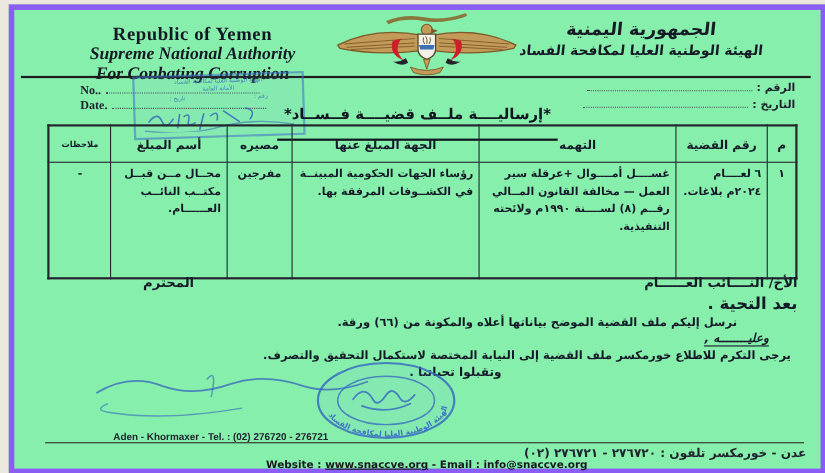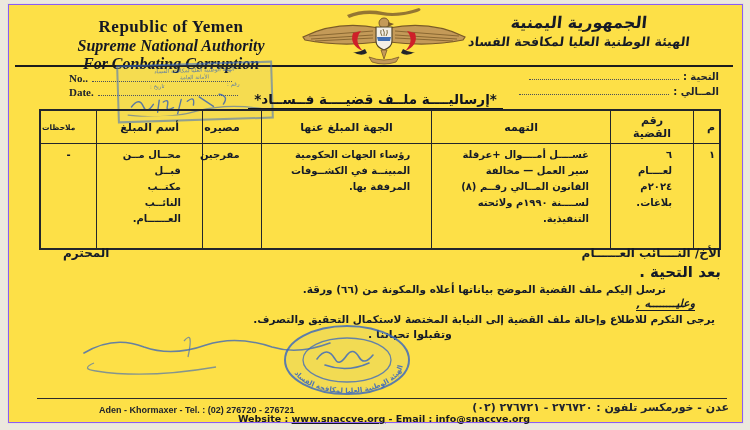--- a/index.html
+++ b/index.html
@@ -1,62 +1,62 @@
 <!DOCTYPE html>
 <html lang="ar"><head>
 <meta charset="utf-8">
 <style>
   html,body{margin:0;padding:0;}
   body{width:750px;height:430px;background:#ece8de;font-family:"DejaVu Sans",sans-serif;overflow:hidden;position:relative;}
-  .doc{position:absolute;left:8px;top:4px;width:733px;height:417px;background:#fde047;border:1px solid #8b5cf6;box-shadow:0 0 0 1px #e6e2d8;}
+  .doc{position:absolute;left:8px;top:4px;width:733px;height:417px;background:#86efac;border:5px solid #8b5cf6;box-shadow:0 0 0 1px #e6e2d8;}
   .abs{position:absolute;}
   
   .hdr-en{left:42px;top:12px;width:240px;text-align:center;color:#141824;}
   .hdr-en .t1{font-family:"Liberation Serif",serif;font-weight:bold;font-size:17px;letter-spacing:.5px;}
   .hdr-en .t2{font-family:"Liberation Serif",serif;font-weight:bold;font-style:italic;font-size:16px;}
   .hdr-ar{left:430px;top:8px;width:280px;text-align:center;color:#161a26;direction:rtl;}
   .hdr-ar .a1{font-size:16px;font-weight:bold;transform:skewX(-6deg);}
   .hdr-ar .a2{font-size:12.5px;font-weight:bold;margin-top:2px;transform:skewX(-6deg);}
   .hdr-rule{left:6px;top:60px;width:718px;border-top:2px solid #1c1c1c;}
   
   .ref-left{left:48px;top:66px;font-family:"Liberation Serif",serif;font-weight:bold;font-size:11px;color:#20242e;line-height:14px;margin-left:12px;}
   .leader{display:inline-block;width:140px;border-bottom:1.5px dotted #4a4f5a;height:9px;margin-left:4px;}
   .ref-right{left:470px;top:64px;width:240px;direction:rtl;font-size:10px;font-weight:bold;color:#20242e;line-height:15px;}
   .leader2{display:inline-block;width:150px;border-bottom:1.5px dotted #4a4f5a;height:8px;margin-right:4px;}
   
   .rstamp{left:108px;top:58px;width:152px;height:52px;border:2px solid rgba(62,110,196,.55);transform:rotate(-1.8deg);direction:rtl;color:rgba(52,100,190,.75);font-size:5.5px;text-align:center;padding-top:2px;line-height:7px;background:rgba(120,170,230,.06);}
   .rstamp .rw{display:flex;justify-content:space-around;margin-top:1px;}
   
   .title{left:0;top:84px;width:733px;text-align:center;}
-  .title span{display:inline-block;direction:rtl;font-size:13.5px;font-weight:bold;color:#10141f;border-bottom:2px solid #10141f;padding:0 6px 1px;letter-spacing:1px;}
+  .title span{display:inline-block;direction:rtl;font-size:13.5px;font-weight:bold;color:#10141f;border-bottom:2px solid #10141f;padding:0 6px 14px;letter-spacing:1px;}
   
   table.main{position:absolute;left:30px;top:104px;width:682px;border-collapse:collapse;direction:rtl;table-layout:fixed;}
-  table.main td,table.main th{border:1.6px solid #23262c;color:#141a28;vertical-align:top;padding:3px 21px;}
+  table.main td,table.main th{border:1.6px solid #23262c;color:#141a28;vertical-align:top;padding:3px 5px;}
   table.main{border:2.5px solid #23262c;}
   th{font-size:11px;font-weight:bold;text-align:center;vertical-align:middle !important;height:26px;}
   th.small{font-size:7.5px;}
   td{font-size:10px;font-weight:bold;line-height:16px;text-align:right;height:98px;}
   td.c{text-align:center;}
   
   .letter{left:30px;top:241px;width:682px;direction:rtl;color:#141a28;}
   .torow{display:flex;justify-content:space-between;font-size:12px;font-weight:bold;}
-  .torow .honor{margin-left:24px;}
+  .torow .honor{margin-left:87px;}
   .greet{font-size:15px;font-weight:bold;margin-top:3px;}
   .b1{font-size:10.5px;font-weight:600;padding-right:55px;margin-top:2px;}
   .so{font-size:11px;font-weight:bold;font-style:italic;padding-right:26px;margin-top:2px;}
   .so span{border-bottom:1.5px solid #141a28;}
   .b2{font-size:10.5px;font-weight:600;padding-right:6px;margin-top:3px;}
   .closing{font-size:11px;font-weight:bold;text-align:center;margin-top:3px;padding-left:60px;}
   
   .sig{left:88px;top:324px;width:250px;text-align:center;direction:rtl;color:#17203a;font-weight:bold;z-index:2;}
   .sig .s1{font-size:11.5px;}
   .sig .s2{font-size:11px;margin-top:1px;}
   
   .f-rule{left:28px;top:393px;width:690px;border-top:1.5px solid #2c2c2c;}
-  .f-en{left:90px;top:400px;font-size:9px;font-weight:bold;color:#20242e;font-family:"Liberation Sans",sans-serif;}
+  .f-en{left:90px;top:383px;font-size:9px;font-weight:bold;color:#20242e;font-family:"Liberation Sans",sans-serif;}
   .f-ar{left:440px;top:396px;width:280px;text-align:right;direction:rtl;font-size:11px;font-weight:bold;color:#20242e;}
   .f-web{left:0;top:408px;width:750px;text-align:center;font-size:9.5px;font-weight:bold;color:#16181f;}
   .f-web .u{text-decoration:underline;}
   svg{display:block;}
 </style>
 </head>
 <body>
 
 <div class="doc">
 
@@ -110,22 +110,22 @@
       <span>رقم :</span>
       <span>تاريخ :</span>
     </div>
     <svg width="148" height="26" viewBox="0 0 148 26">
       <path d="M8 16 q8 -10 12 0 q3 8 10 -2 m6 -4 l-2 12 m6 -10 q6 -4 4 4 q-2 6 6 2 m8 -8 l-4 14 m10 -12 q8 -6 6 4 m6 -8 l14 10 m6 -12 q10 2 4 10" stroke="rgba(50,95,185,.8)" stroke-width="1.4" fill="none" stroke-linecap="round"></path>
       <path d="M4 24 q40 6 70 -2 q30 -7 66 0" stroke="rgba(50,95,185,.55)" stroke-width="1.2" fill="none"></path>
     </svg>
   </div>
 
   <div class="abs ref-right">
-    <div><span>التحية :</span><span class="leader2"></span></div>
-    <div><span>المــالي :</span><span class="leader2"></span></div>
+    <div><span>الرقم :</span><span class="leader2"></span></div>
+    <div><span>التاريخ :</span><span class="leader2"></span></div>
   </div>
 
   <div class="abs title">
     <span>*إرساليــــة ملــف قضيــــة فــســاد*</span>
   </div>
 
   <table class="main">
     <colgroup>
       <col style="width:26px">
         <col style="width:82px">
@@ -158,21 +158,21 @@
     </table>
 
   <div class="abs letter">
     <div class="torow">
       <span>الأخ/ النــــائب العــــــام</span>
       <span class="honor">المحترم</span>
     </div>
     <div class="greet">بعد التحية .</div>
     <div class="b1">نرسل إليكم ملف القضية الموضح بياناتها أعلاه والمكونة من (٦٦) ورقة.</div>
     <div class="so"><span>وعليــــــــه ,</span></div>
-    <div class="b2">يرجى التكرم للاطلاع وإحالة ملف القضية إلى النيابة المختصة لاستكمال التحقيق والتصرف.</div>
+    <div class="b2">يرجى التكرم للاطلاع خورمكسر ملف القضية إلى النيابة المختصة لاستكمال التحقيق والتصرف.</div>
     <div class="closing">وتقبلوا تحياتنا .</div>
   </div>
 
 
   <svg class="abs" style="left:55px;top:318px;z-index:3;" width="300" height="58" viewBox="0 0 300 58">
     <path d="M20 30 q30 -18 60 -6 q28 10 62 -2 q30 -10 66 2 q26 8 58 -4" stroke="rgba(52,98,190,.75)" stroke-width="1.6" fill="none" stroke-linecap="round"></path>
     <path d="M30 40 q-14 6 2 8 q50 8 120 -4 M120 18 q10 -12 4 16" stroke="rgba(52,98,190,.6)" stroke-width="1.3" fill="none"></path>
   </svg>
 
   <svg class="abs" style="left:268px;top:316px;z-index:1;" width="140" height="78" viewBox="0 0 140 78">

